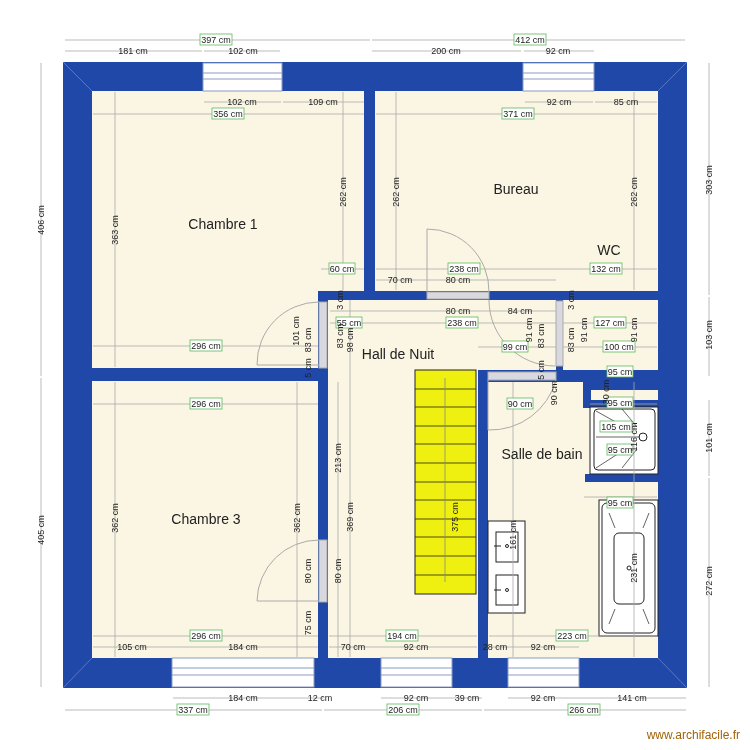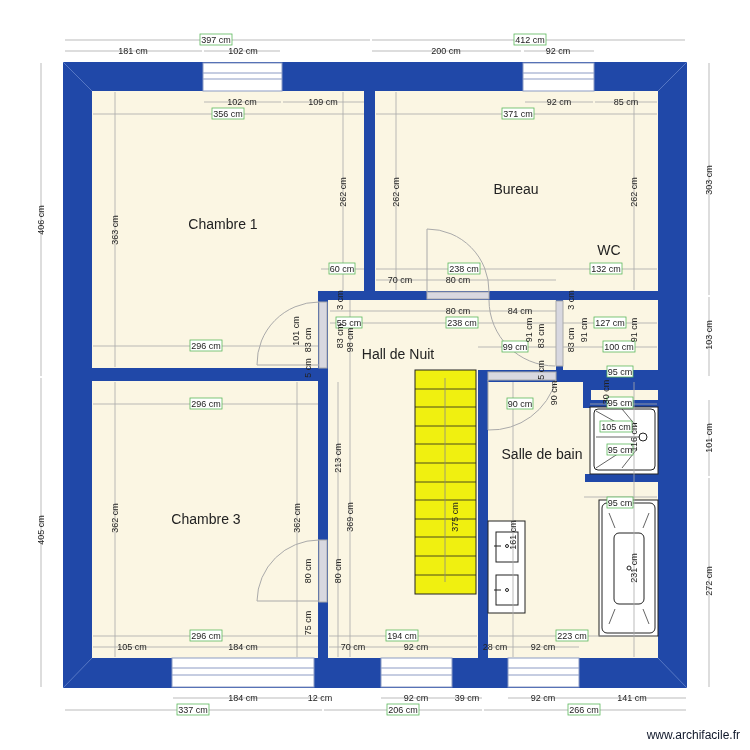--- a/index.html
+++ b/index.html
@@ -1,20 +1,20 @@
 <!DOCTYPE html>
 <html><head>
 <meta charset="utf-8">
 <style>
   html,body{margin:0;padding:0;background:#fff;}
   body{width:750px;height:750px;position:relative;overflow:hidden;font-family:"Liberation Sans",sans-serif;}
   #plan{position:absolute;left:0;top:0;width:750px;height:750px;}
   .dim{font-family:"Liberation Sans",sans-serif;font-size:9px;fill:#222;}
   .room{font-family:"Liberation Sans",sans-serif;font-size:14px;fill:#222;}
-  .wm{position:absolute;right:10px;bottom:8px;font-size:12px;color:#0f172a;font-family:"Liberation Sans",sans-serif;}
+  .wm{position:absolute;right:10px;bottom:8px;font-size:12px;color:#a16207;font-family:"Liberation Sans",sans-serif;}
 </style>
 </head>
 <body>
 
 <svg id="plan" viewBox="0 0 750 750" xmlns="http://www.w3.org/2000/svg">
 
   <g>
     <rect x="63" y="62" width="624" height="626" fill="#2048a8"></rect>
 
     <rect x="92" y="91" width="272" height="277" fill="#fbf6e3"></rect>

